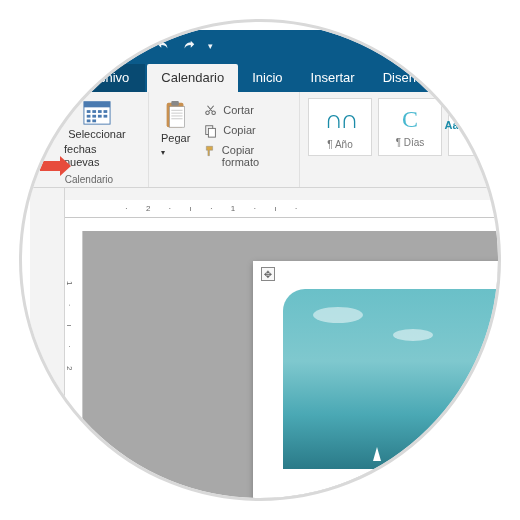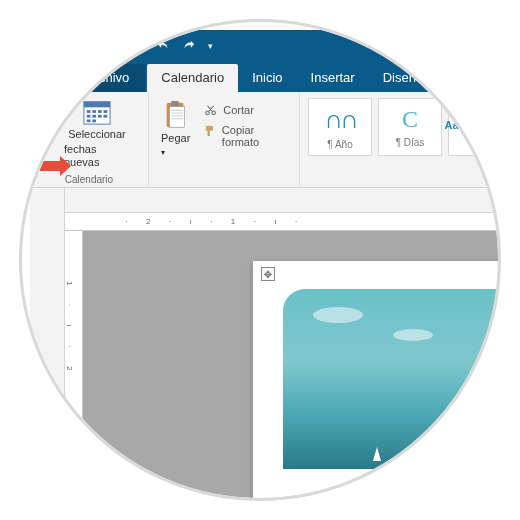--- a/index.html
+++ b/index.html
@@ -33,21 +33,21 @@
 
 .style-box { width: 64px; height: 58px; border: 1px solid #d8d8d8; background: #fff; display: flex; flex-direction: column; align-items: center; justify-content: center; cursor: pointer; }
 .style-box .pv2 { font-size: 11px; color: #1a8ba8; font-weight: 600; }
 .style-box .slabel { font-size: 10px; color: #777; margin-top: 4px; text-align: center; }
 
 .arc1 { font-family: serif; font-size: 26px; color: #1a8ba8; letter-spacing: -3px; }
 .arc2 { font-family: serif; font-size: 24px; color: #48b8d0; }
 
 .arrow-annotation { position: absolute; top: 155px; left: 38px; z-index: 50; }
 
-.ruler-h { position: absolute; top: 213px; left: 65px; right: 0; height: 18px; background: #fff; border-bottom: 1px solid #c8c8c8; font-size: 8px; color: #666; display: flex; align-items: center; padding-left: 60px; letter-spacing: 8px; }
+.ruler-h { position: absolute; top: 200px; left: 65px; right: 0; height: 18px; background: #fff; border-bottom: 1px solid #c8c8c8; font-size: 8px; color: #666; display: flex; align-items: center; padding-left: 60px; letter-spacing: 8px; }
 .ruler-v { position: absolute; top: 231px; left: 65px; width: 18px; bottom: 0; background: #fff; border-right: 1px solid #c8c8c8; }
 .ruler-v .tick { font-size: 8px; color: #666; writing-mode: vertical-rl; padding-top: 50px; letter-spacing: 8px; }
 
 .document { position: absolute; top: 231px; left: 83px; right: 0; bottom: 0; background: #a8a8a8; }
 .page { position: absolute; top: 30px; left: 170px; width: 260px; height: 260px; background: #fff; box-shadow: 0 2px 6px rgba(0,0,0,0.25); }
 .anchor-handle { position: absolute; top: 36px; left: 178px; width: 14px; height: 14px; border: 1px solid #888; background: #f8f8f8; display: flex; align-items: center; justify-content: center; font-size: 10px; color: #666; cursor: move; }
 .cal-image { position: absolute; top: 58px; left: 200px; width: 230px; height: 180px; border-radius: 22px 0 0 0; background: linear-gradient(180deg, #6ac0c8 0%, #7fc8ce 40%, #4aa8b4 70%, #2a7a88 100%); overflow: hidden; }
 .cloud { position: absolute; background: rgba(255,255,255,0.5); border-radius: 50%; }
 .c1 { top: 18px; left: 30px; width: 50px; height: 16px; }
 .c2 { top: 40px; left: 110px; width: 40px; height: 12px; }
@@ -132,20 +132,27 @@
     </div>
     <div class="small-btns">
       <div class="small-btn">
         <svg viewBox="0 0 16 16">
               <path d="M4 2l5 6M11 2L6 8M4 12a2 2 0 100-4 2 2 0 000 4zm7 0a2 2 0 100-4 2 2 0 000 4z" stroke="#666" fill="none" stroke-width="1.2"></path>
             </svg>
         <span>Cortar</span>
       </div>
       <div class="small-btn">
         <svg viewBox="0 0 16 16">
+              <rect x="2" y="2" width="8" height="10" fill="none" stroke="#666"></rect>
+              <rect x="5" y="5" width="8" height="10" fill="#fff" stroke="#666"></rect>
+            </svg>
+        <span>Copiar</span>
+      </div>
+      <div class="small-btn">
+        <svg viewBox="0 0 16 16">
               <path d="M3 2h8v5H7v7H5V7H3V2z" fill="#d8a848" stroke="#888" stroke-width="0.6"></path>
             </svg>
         <span>Copiar formato</span>
       </div>
     </div>
   </div>
 
   <div class="group group-3" style="border-right:none">
     <div class="style-box">
       <div class="arc1">∩∩</div>

